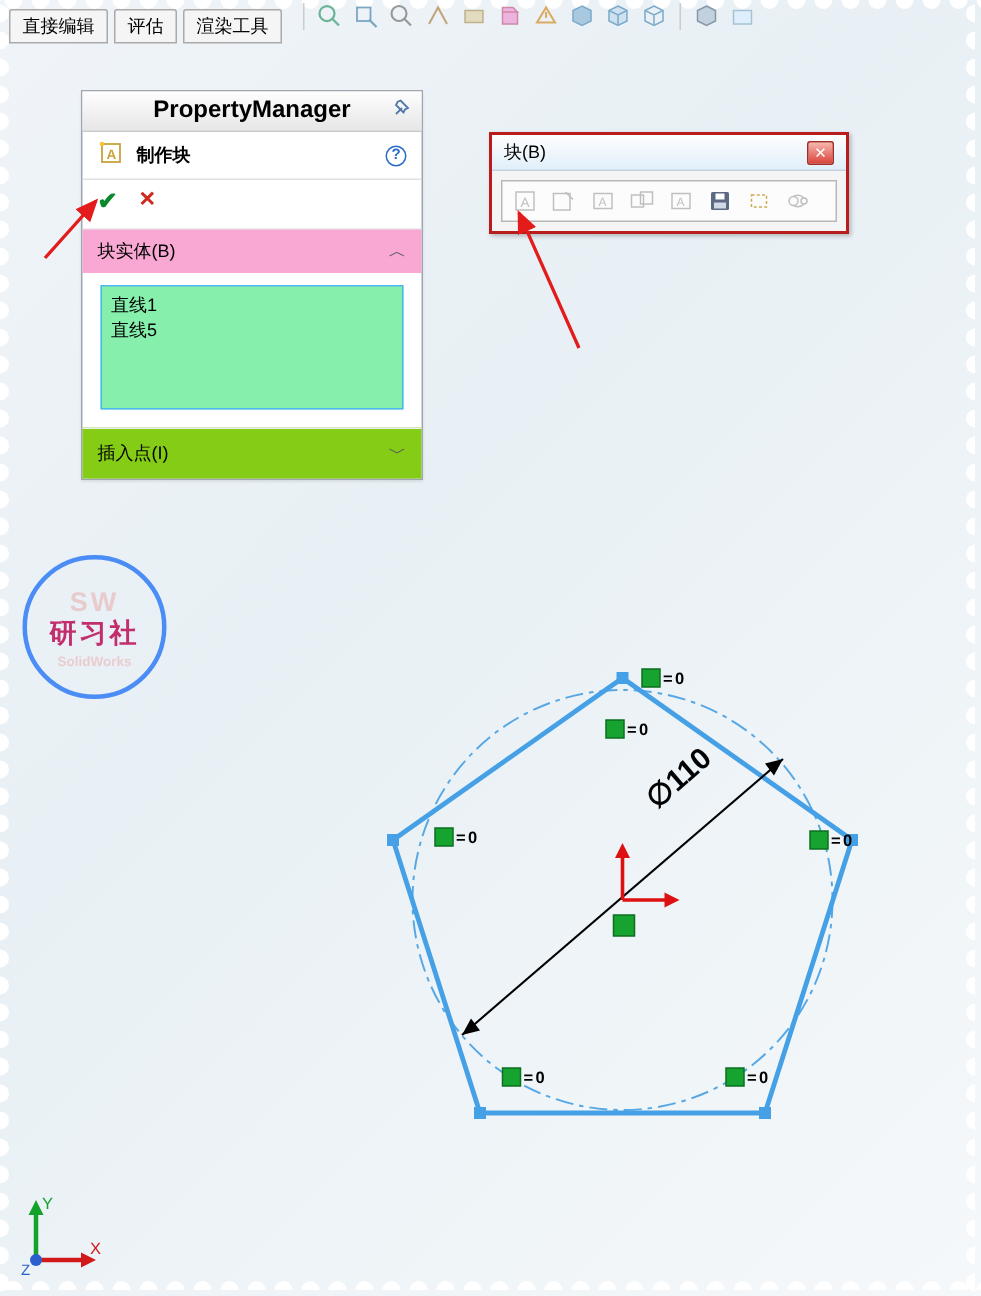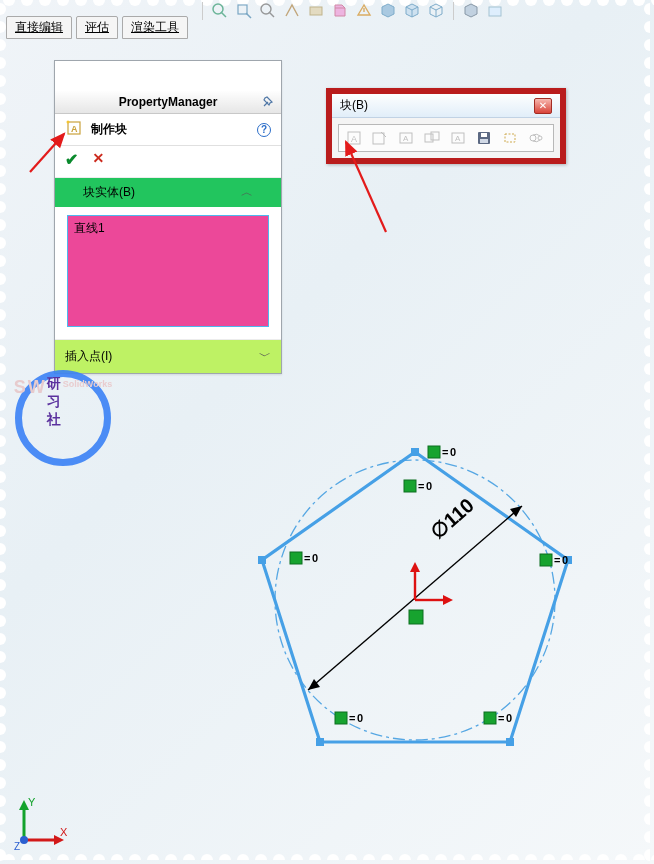--- a/index.html
+++ b/index.html
@@ -12,22 +12,22 @@
       position: relative;
       overflow: hidden;
     }
 
     
     .stamp-border { position: absolute; inset: 0; pointer-events: none; }
 
     
     .top-tabs {
       position: absolute;
-      top: 16px; left: 6px;
-      display: flex; gap: 0; text-decoration: underline;
+      top: 6px; left: 6px;
+      display: flex; gap: 0;
     }
     .top-tab {
       border: 1px solid #aaa;
       background: #f5f5f5;
       padding: 2px 8px;
       font-size: 12px;
       border-radius: 2px 2px 0 0;
       margin-right: 4px;
     }
 
@@ -51,67 +51,66 @@
       width: 228px;
       background: #fff;
       border: 1px solid #9fa6ad;
       box-shadow: 0 1px 2px rgba(0,0,0,.1);
     }
     .pm-title {
       background: linear-gradient(#fefefe, #e6e6e6);
       border-bottom: 1px solid #c8c8c8;
       text-align: center;
       font-weight: bold;
-      font-size: 12px;
+      font-size: 16px;
       padding: 4px 6px;
       position: relative;
-      margin-top: 30px;
     }
     .pm-title .pin { position: absolute; right: 6px; top: 3px; }
     .pm-row {
       display: flex; align-items: center; gap: 8px;
       padding: 6px 10px;
       border-bottom: 1px solid #e0e0e0;
     }
     .pm-row.head { font-weight: bold; }
     .pm-row .q { margin-left: auto; color: #2a6dc9; border: 1px solid #2a6dc9; border-radius: 50%; width: 14px; height: 14px; display: inline-flex; align-items: center; justify-content: center; font-size: 10px; }
     .pm-ok-x { padding: 4px 10px 8px; display: flex; gap: 14px; }
     .pm-ok { color: #0a8a2d; font-size: 16px; font-weight: bold; }
     .pm-x  { color: #cc2a1d; font-size: 14px; font-weight: bold; }
     .pm-section-hdr {
-      background: #22c55e;
-      padding: 6px 28px;
+      background: #f9a8d4;
+      padding: 6px 10px;
       display: flex; justify-content: space-between; align-items: center;
       border-top: 1px solid #ececec;
     }
     .pm-list-wrap { padding: 8px 12px 12px; }
     .pm-list {
-      background: #ec4899;
+      background: #86efac;
       border: 1px solid #4fb7ef;
       width: 100%;
-      height: 112px;
+      height: 83px;
       padding: 4px 6px;
       overflow: auto;
     }
     .pm-list div { line-height: 17px; }
     .pm-section-hdr2 {
-      background: #bef264;
+      background: #84cc16;
       padding: 8px 10px;
       display: flex; justify-content: space-between; align-items: center;
       border-top: 1px solid #ececec;
       gap: 32px;
     }
 
     
     .block-popup {
       position: absolute;
       top: 88px; left: 326px;
       width: 240px;
       background: #f4f4f4;
-      border: 6px solid #b91c1c;
+      border: 2px solid #b91c1c;
       box-shadow: 1px 1px 3px rgba(0,0,0,.25);
     }
     .bp-title {
       background: linear-gradient(#fdfefe, #e1eef9);
       border-bottom: 1px solid #c1d2e4;
       padding: 3px 8px;
       display: flex; align-items: center;
     }
     .bp-close {
       margin-left: auto;
@@ -134,29 +133,29 @@
     .bp-icon { width: 18px; height: 18px; display: inline-flex; align-items: center; justify-content: center; opacity: .9; }
 
     
     .arrow { position: absolute; }
 
     
     .watermark {
       position: absolute;
       top: 370px; left: 15px;
       width: 96px; height: 96px;
-      border: 7px solid #3b82f6;
+      border: 3px solid #3b82f6;
       border-radius: 50%;
       color: #e5c1c4;
-      display: flex; flex-direction: row; align-items: flex-start; justify-content: center;
+      display: flex; flex-direction: column; align-items: center; justify-content: center;
       font-weight: bold;
       opacity: .9;
     }
     .wm-row1 { font-size: 18px; letter-spacing: 2px; color: #e7c7c9; }
-    .wm-row2 { font-size: 14px; letter-spacing: 2px; color: #4c1d95; margin-top: -2px; }
+    .wm-row2 { font-size: 18px; letter-spacing: 2px; color: #be185d; margin-top: -2px; }
     .wm-row3 { font-size: 9px; color: #e9c9cb; margin-top: 2px; }
 
     
     .triad { position: absolute; left: 12px; bottom: 12px; }
 
     
     .gfx { position: absolute; inset: 0; }
 
     .chev { font-size: 12px; color: #555; }
   </style>
@@ -281,20 +280,21 @@
     <span class="pm-ok">✔</span>
     <span class="pm-x">✕</span>
   </div>
   <div class="pm-section-hdr">
     <span>块实体(B)</span>
     <span class="chev">︿</span>
   </div>
   <div class="pm-list-wrap">
     <div class="pm-list">
       <div>直线1</div>
+      <div>直线5</div>
     </div>
   </div>
   <div class="pm-section-hdr2">
     <span>插入点(I)</span>
     <span class="chev">﹀</span>
   </div>
 </div>
 
 <div class="block-popup">
   <div class="bp-title">

